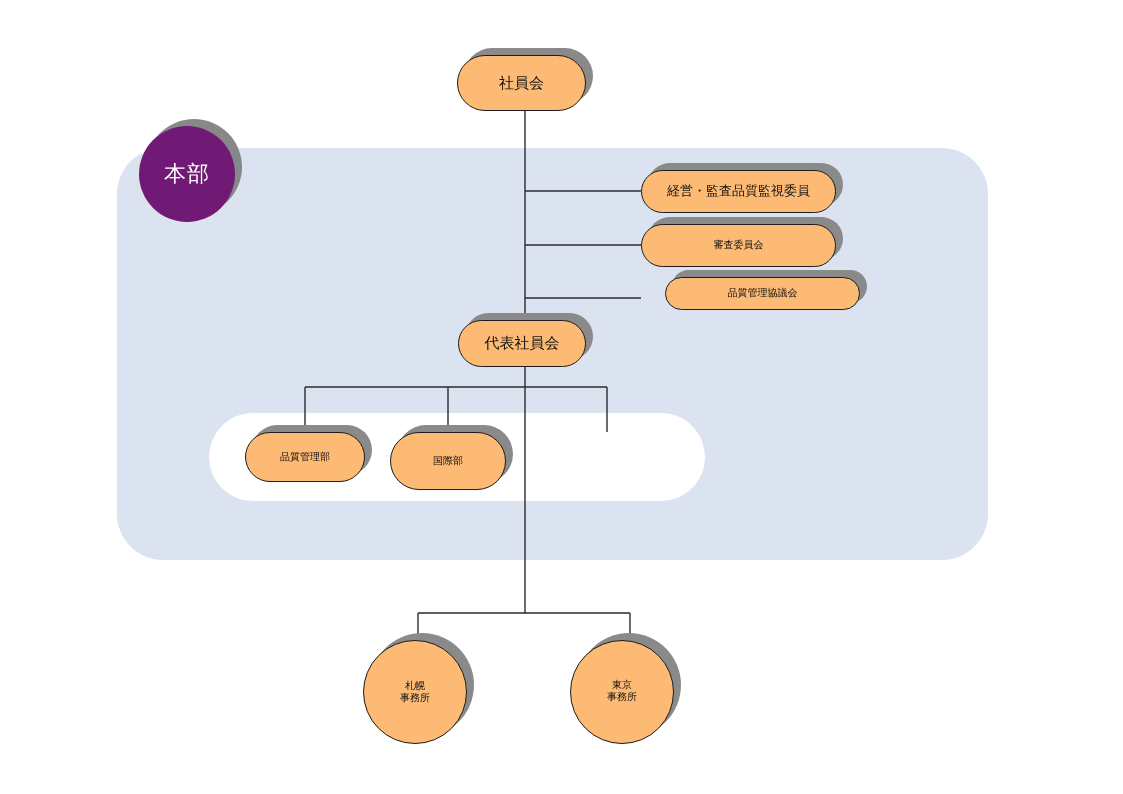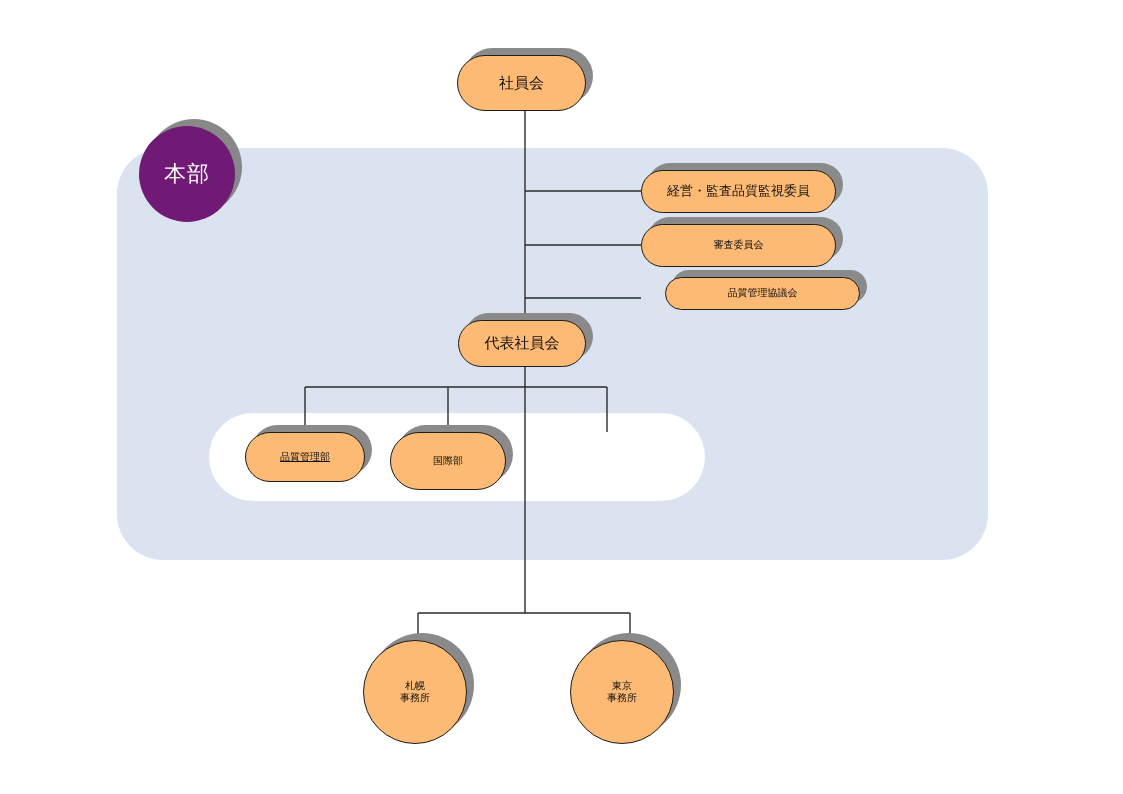--- a/index.html
+++ b/index.html
@@ -138,32 +138,32 @@
   </div>
 
   <div class="node pill fs-14" style="left:665px; top:277px; width:195px; height:33px;">
     <span class="label">品質管理協議会</span>
   </div>
 
   <div class="node pill fs-15" style="left:458px; top:320px; width:128px; height:47px;">
     <span class="label">代表社員会</span>
   </div>
 
-  <div class="node pill fs-14" style="left:245px; top:432px; width:120px; height:50px;text-decoration:underline;">
+  <div class="node pill fs-14" style="left:245px; top:432px; width:120px; height:50px;">
     <span class="label">品質管理部</span>
   </div>
 
   <div class="node pill fs-14" style="left:390px; top:432px; width:116px; height:58px;">
     <span class="label">国際部</span>
   </div>
 
 
   <div class="node circle fs-14" style="left:363px; top:640px; width:104px; height:104px;">
     <span class="label">札幌
 事務所</span>
   </div>
 
-  <div class="node circle fs-14" style="left:570px; top:640px; width:104px; height:104px;">
+  <div class="node circle fs-14" style="left:570px; top:640px; width:104px; height:104px;font-family:Liberation Mono, monospace;">
     <span class="label">東京
 事務所</span>
   </div>
 
 </div>
 
 </body></html>

